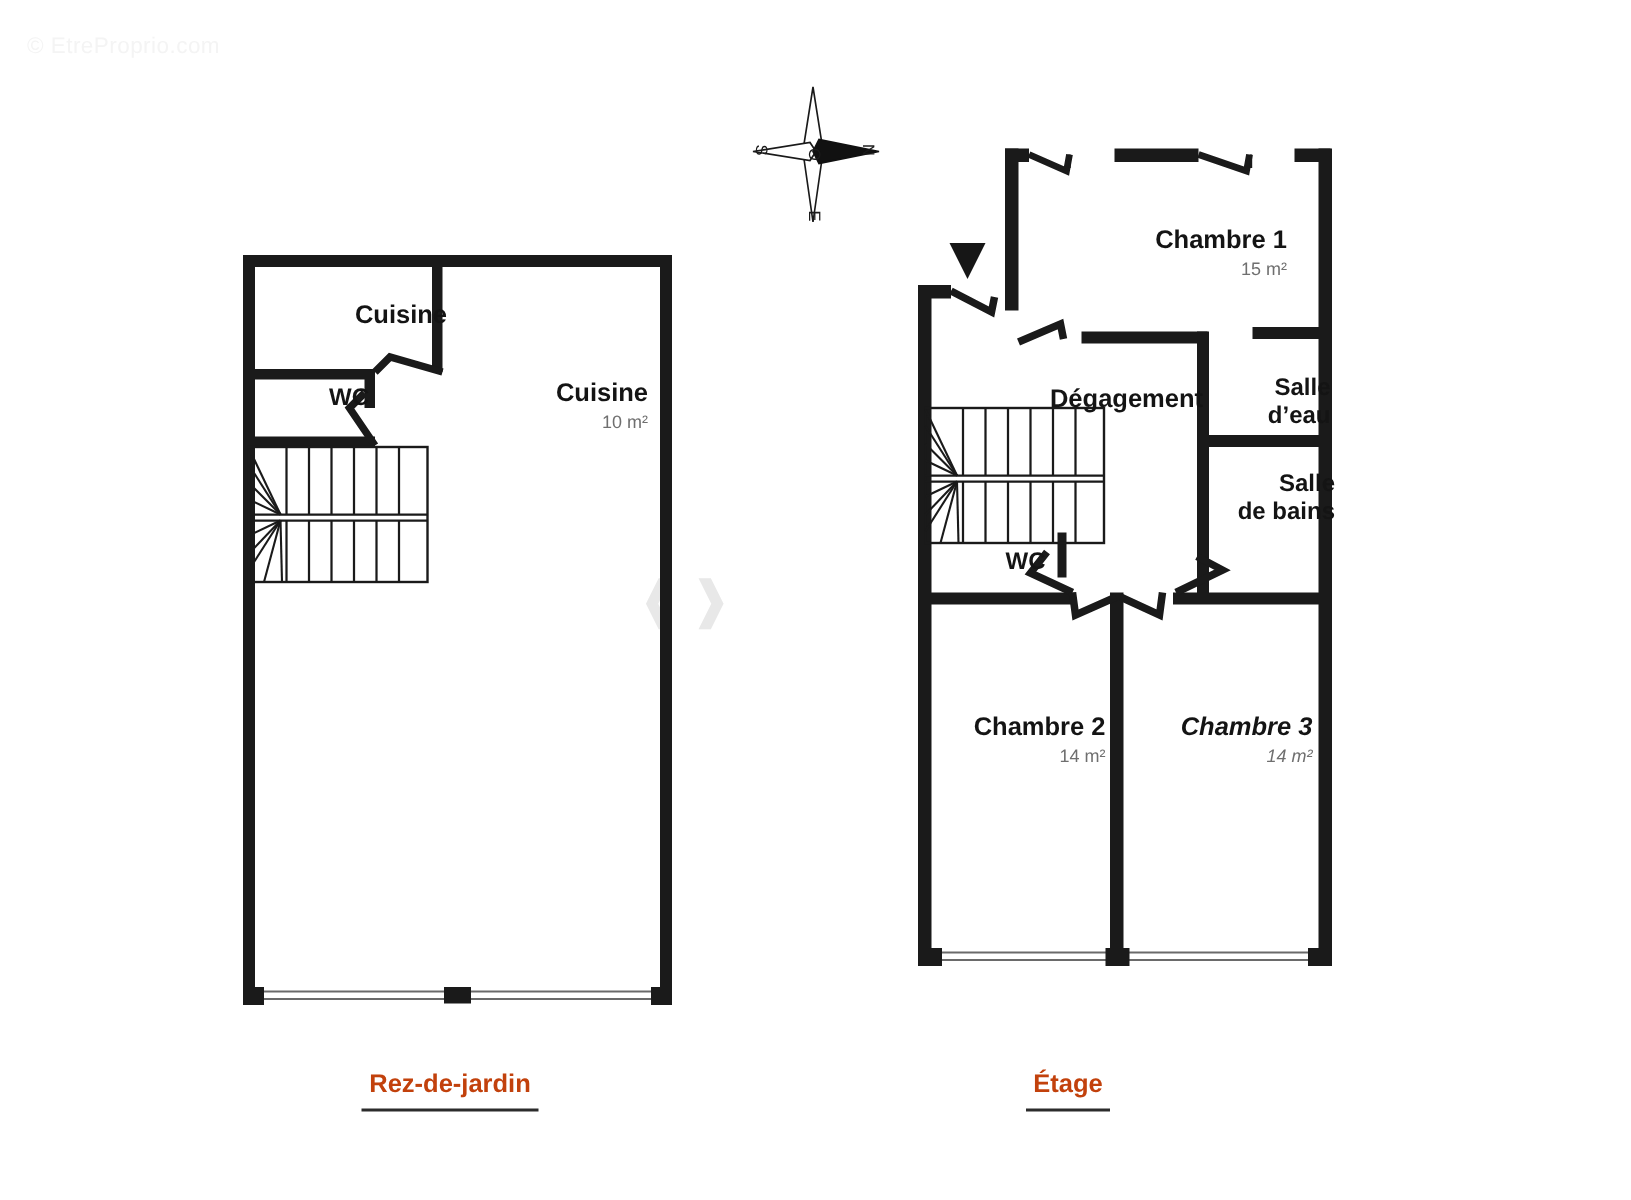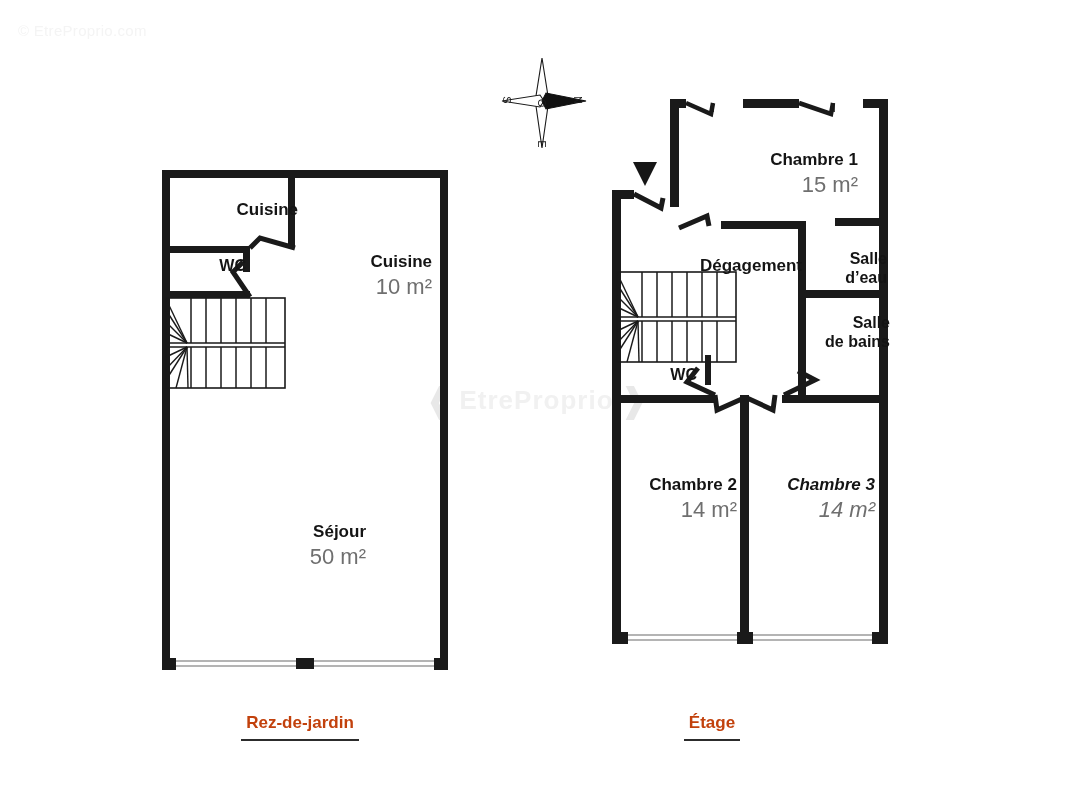--- a/index.html
+++ b/index.html
@@ -47,33 +47,32 @@
     position:absolute;text-align:center;
     font-size:17px;font-weight:700;color:#c2410c;
   }
   .caption .rule{
     margin:6px auto 0;height:2px;background:#2c2c2c;width:118px;
   }
 
   
   .rm{position:absolute;text-align:right;line-height:1.18;white-space:nowrap;}
   .rm .nm{font-size:17px;font-weight:700;color:#141414;}
-  .rm .ar{font-size:22px;font-weight:400;color:#6f6f6f;margin-top:2px;}
+  .rm .ar{font-size:12px;font-weight:400;color:#6f6f6f;margin-top:2px;}
   .rm.small .nm{font-size:16px;}
 </style>
 </head>
 <body>
 
 <div class="stage">
 
   <div class="wm-corner">© EtreProprio.com</div>
 
   <div class="wm-center">
     <span class="wm-chev">❰</span>
-    <span class="wm-word">EtreProprio</span>
     <span class="wm-chev">❱</span>
   </div>
 
   <div class="compass">
     <svg width="100" height="110" viewBox="0 0 100 110">
 
       <polygon points="44,10 50,48 44,52 38,48" fill="#ffffff" stroke="#1a1a1a" stroke-width="1.1"></polygon>
       <polygon points="44,100 50,58 44,54 38,58" fill="#ffffff" stroke="#1a1a1a" stroke-width="1.1"></polygon>
       <polygon points="4,53 42,47 46,53 42,59" fill="#ffffff" stroke="#1a1a1a" stroke-width="1.1"></polygon>
       <polygon points="88,53 48,45 44,53 48,61" fill="#111111" stroke="#111111" stroke-width="1.1"></polygon>
@@ -157,24 +156,20 @@
 
     <div class="rm" style="left:38px;top:40px;width:110px;">
       <div class="nm">Cuisine</div>
     </div>
     <div class="rm small" style="left:24px;top:97px;width:72px;">
       <div class="nm">WC</div>
     </div>
     <div class="rm" style="left:160px;top:92px;width:122px;">
       <div class="nm">Cuisine</div>
       <div class="ar">10 m²</div>
-    </div>
-    <div class="rm" style="left:94px;top:362px;width:122px;">
-      <div class="nm">Séjour</div>
-      <div class="ar">50 m²</div>
     </div>
   </div>
 
   <div class="caption" style="left:240px;top:713px;width:120px;">
     <span>Rez-de-jardin</span>
     <div class="rule"></div>
   </div>
 
   <div class="plan" style="left:595px;top:90px;">
     <svg width="315" height="600" viewBox="0 0 315 600">

